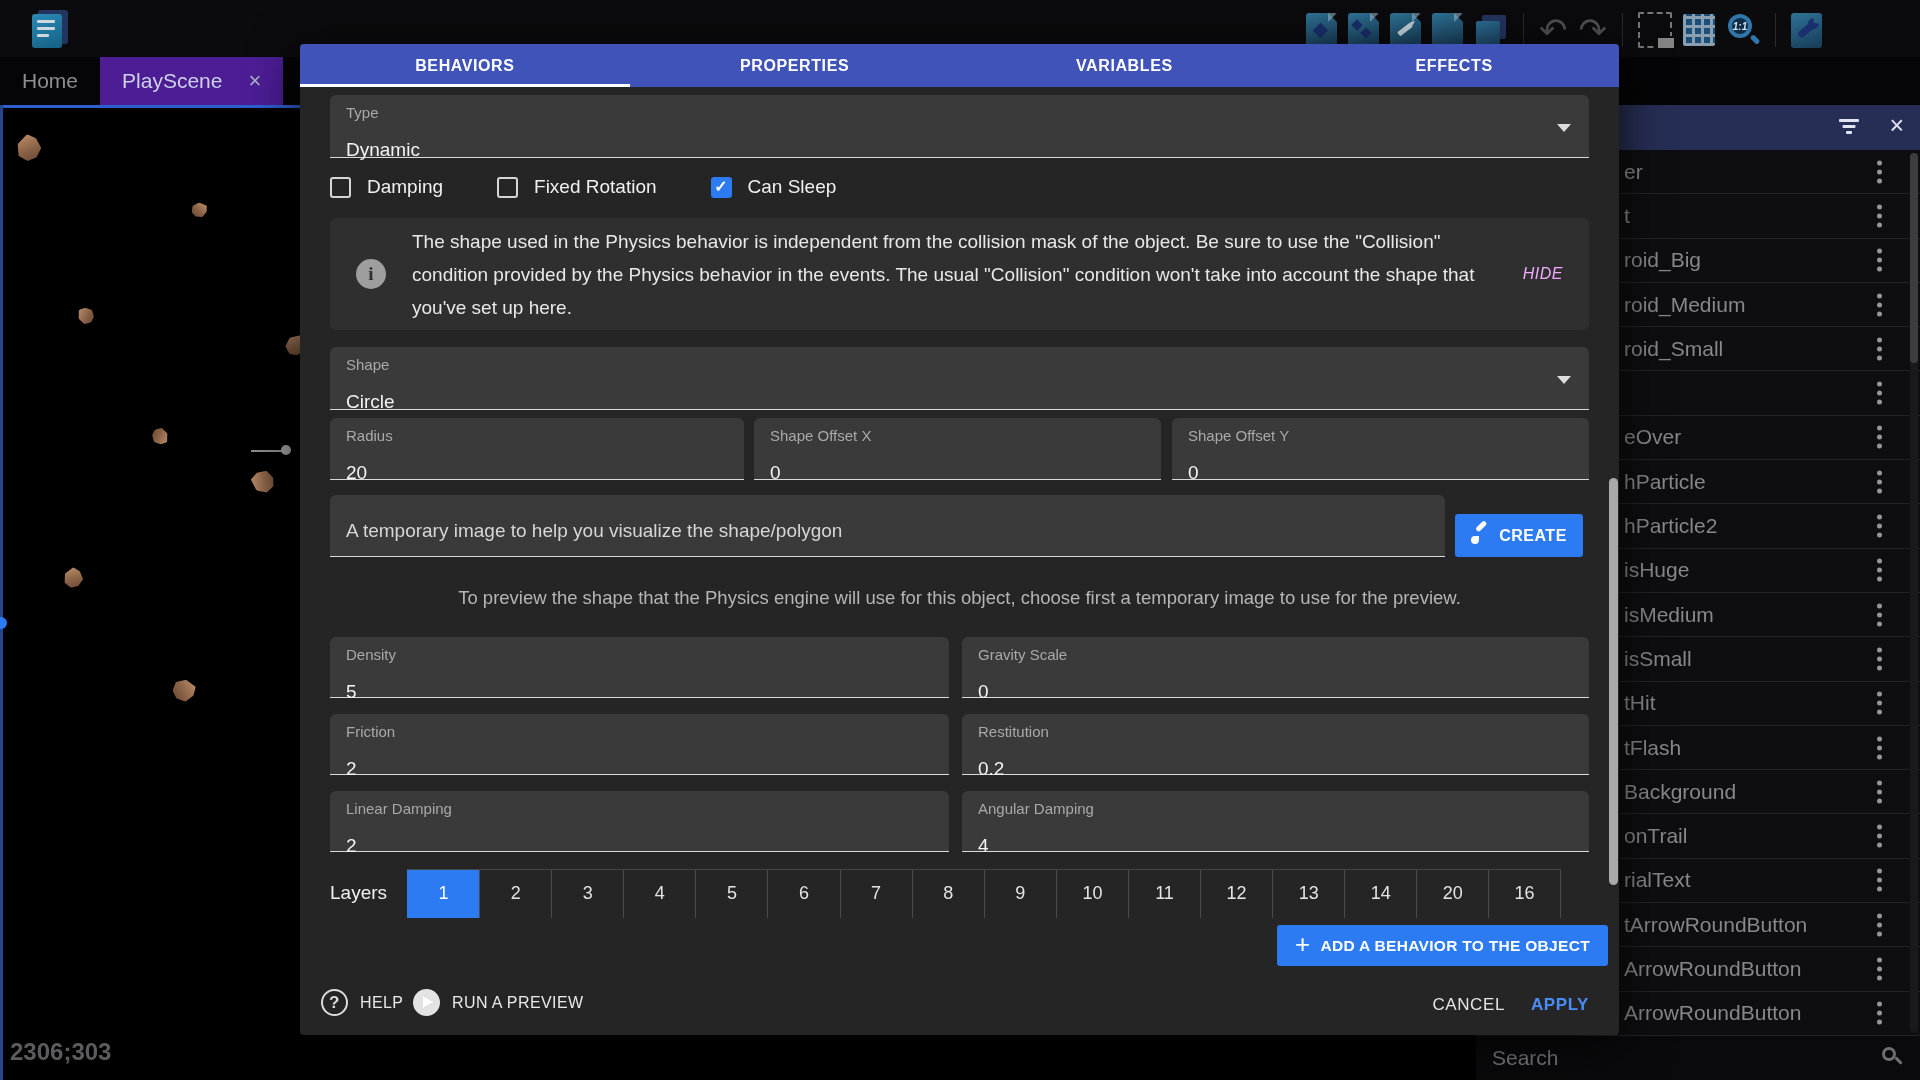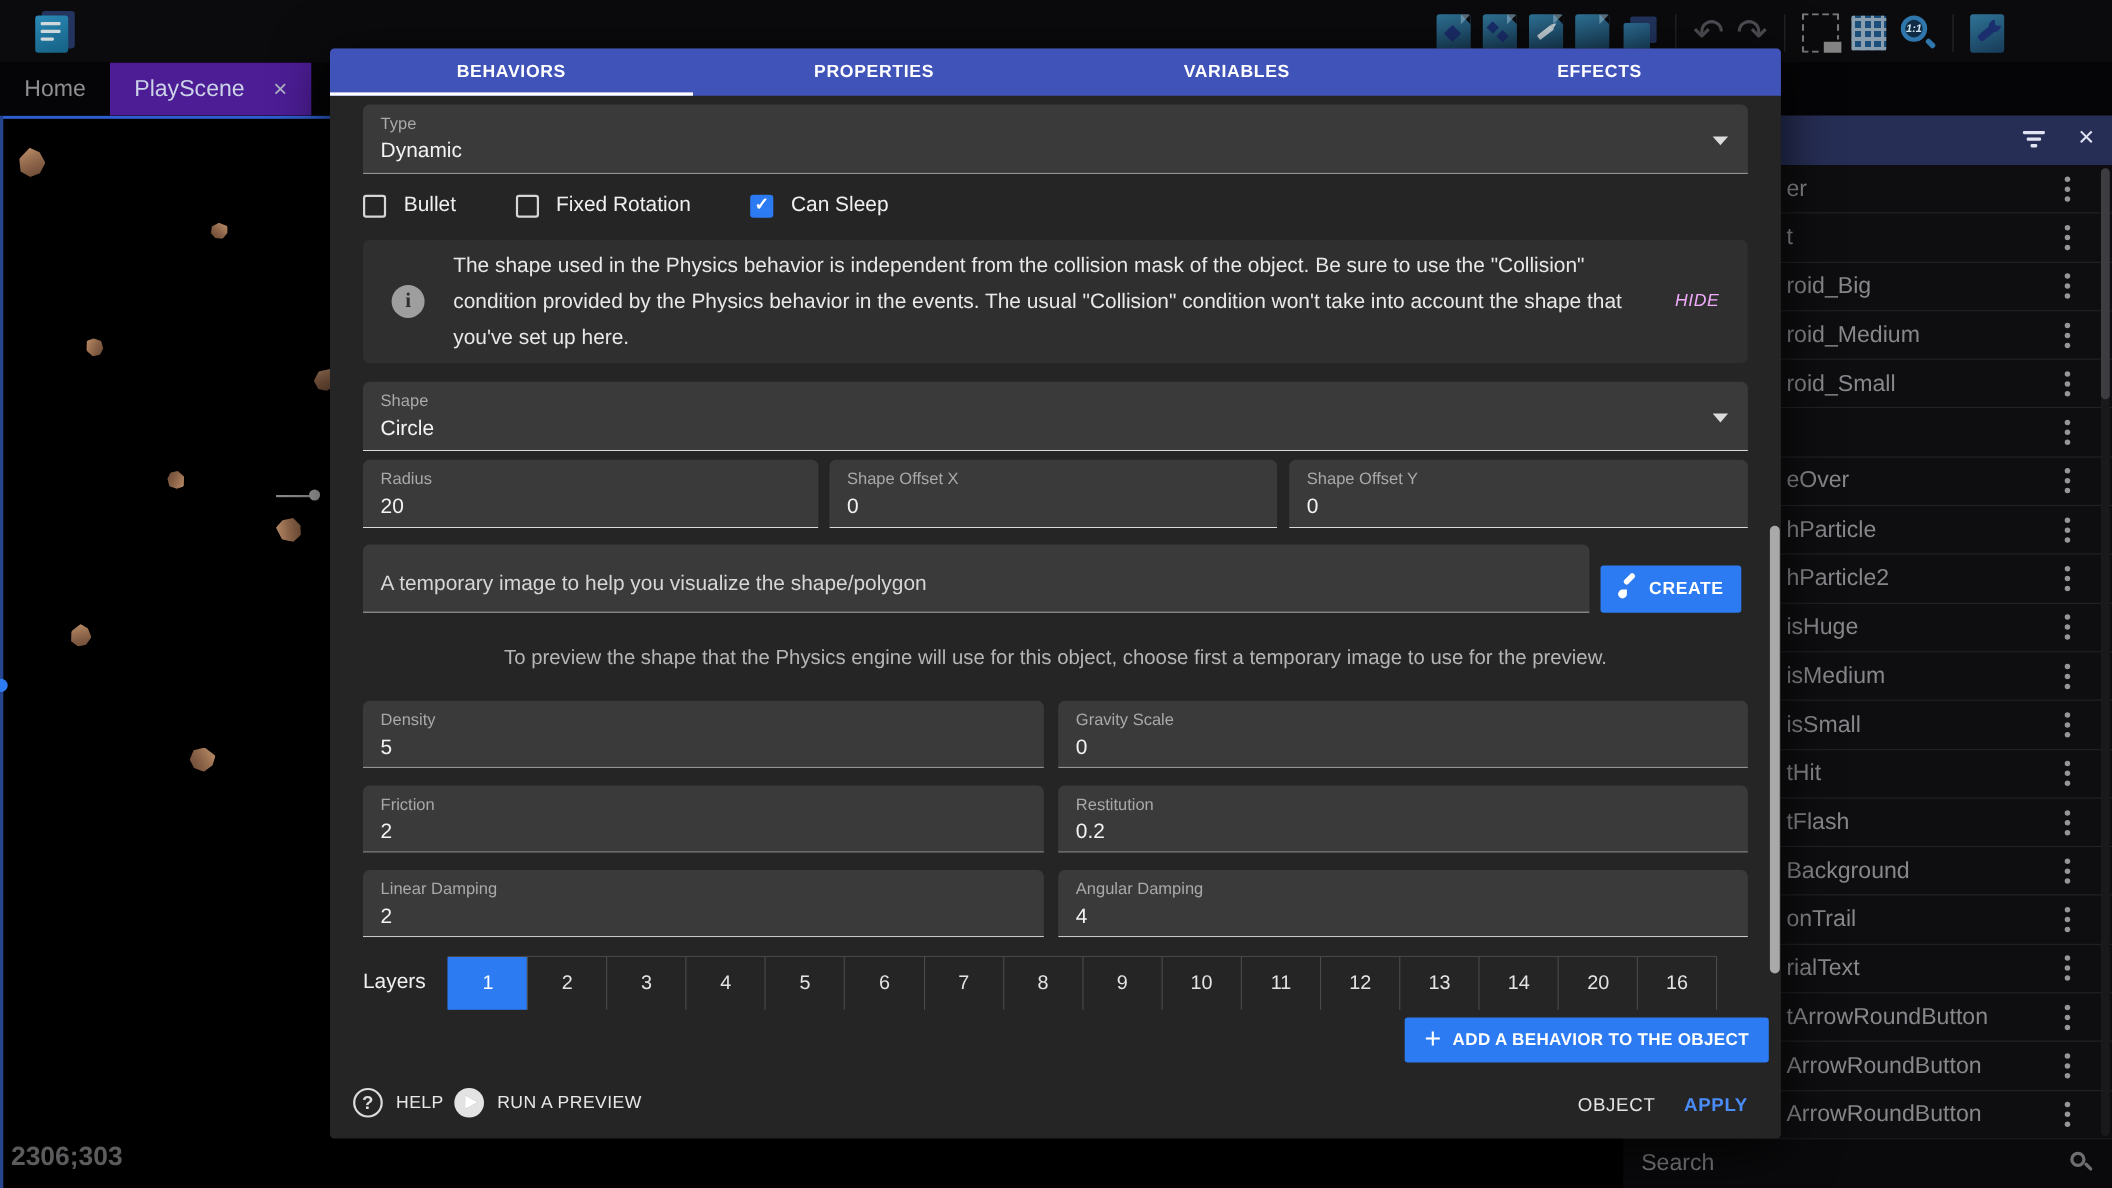--- a/index.html
+++ b/index.html
@@ -95,21 +95,21 @@
   
   .dialog{position:absolute;left:300px;top:44px;width:1319px;height:991px;background:#252525;border-radius:4px;
     box-shadow:0 10px 50px rgba(0,0,0,.75);z-index:10;}
   .dlg-header{position:absolute;left:0;top:0;width:100%;height:43px;background:var(--header);border-radius:4px 4px 0 0;display:flex;}
   .dlg-tab{flex:1;display:flex;align-items:center;justify-content:center;color:#fff;font-size:16px;font-weight:bold;letter-spacing:.6px;position:relative;}
   .dlg-tab.active:after{content:"";position:absolute;left:0;right:0;bottom:0;height:3px;background:#fff;}
   .dlg-scroll-thumb{position:absolute;right:1px;top:434px;width:9px;height:407px;background:#a9a9a9;border-radius:5px;}
 
   .field{position:absolute;background:#3a3a3a;border-radius:6px 6px 0 0;border-bottom:1px solid #d9d9d9;box-sizing:border-box;padding:9px 16px;}
   .f-label{font-size:15px;color:#a9a9a9;}
-  .f-value{font-size:19px;color:#f3f3f3;margin-top:6px;white-space:nowrap;}
+  .f-value{font-size:19px;color:#f3f3f3;margin-top:18px;white-space:nowrap;}
   .caret{position:absolute;right:18px;top:29px;width:0;height:0;border-left:7px solid transparent;border-right:7px solid transparent;border-top:8px solid #dcdcdc;}
 
   .cb-row{position:absolute;left:30px;top:128px;height:30px;display:flex;align-items:center;}
   .cb-group{display:flex;align-items:center;margin-right:54px;}
   .cb-box{width:21px;height:21px;border:2px solid #d6d6d6;border-radius:3px;box-sizing:border-box;margin-right:16px;
     display:flex;align-items:center;justify-content:center;background:transparent;}
   .cb-box .check{display:none;color:#fff;font-size:16px;font-weight:bold;line-height:1;}
   .cb-box.checked{background:var(--accent);border-color:var(--accent);}
   .cb-box.checked .check{display:block;}
   .cb-label{font-size:19px;color:#f0f0f0;}
@@ -428,21 +428,21 @@
 
     <div class="field" style="left:30px;top:51px;width:1259px;height:63px;">
       <div class="f-label">Type</div>
       <div class="f-value">Dynamic</div>
       <span class="caret"></span>
     </div>
 
     <div class="cb-row">
       <div class="cb-group">
         <span class="cb-box"></span>
-        <span class="cb-label">Bullet</span>
+        <span class="cb-label">Damping</span>
       </div>
       <div class="cb-group">
         <span class="cb-box"></span>
         <span class="cb-label">Fixed Rotation</span>
       </div>
       <div class="cb-group">
         <span class="cb-box checked">
             <span class="check">✓</span>
           </span>
         <span class="cb-label">Can Sleep</span>
@@ -545,20 +545,20 @@
       <div class="help-group">
         <span class="q-ic">?</span>
         <span>HELP</span>
       </div>
       <div class="runprev-group">
         <span class="play-ic">
             <i></i>
           </span>
         <span>RUN A PREVIEW</span>
       </div>
-      <span class="cancel-btn">OBJECT</span>
+      <span class="cancel-btn">CANCEL</span>
       <span class="apply-btn">APPLY</span>
     </div>
 
     <div class="dlg-scroll-thumb"></div>
   </div>
 
 </div>
 
 </body></html>

